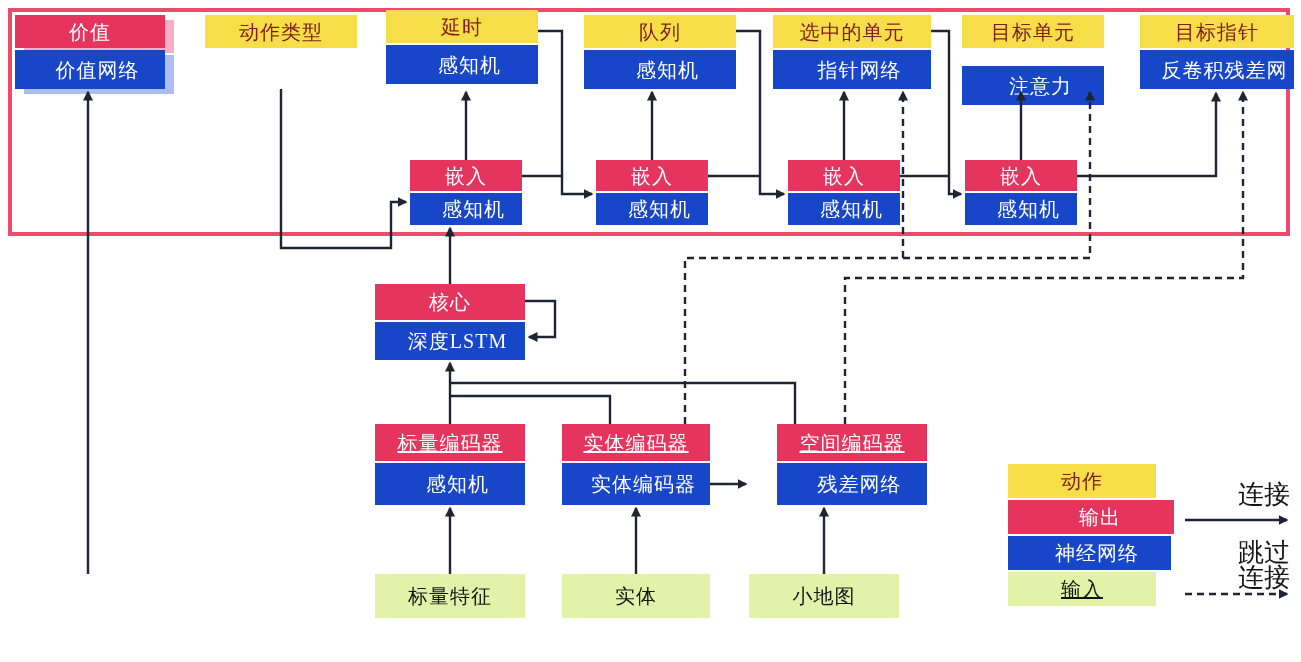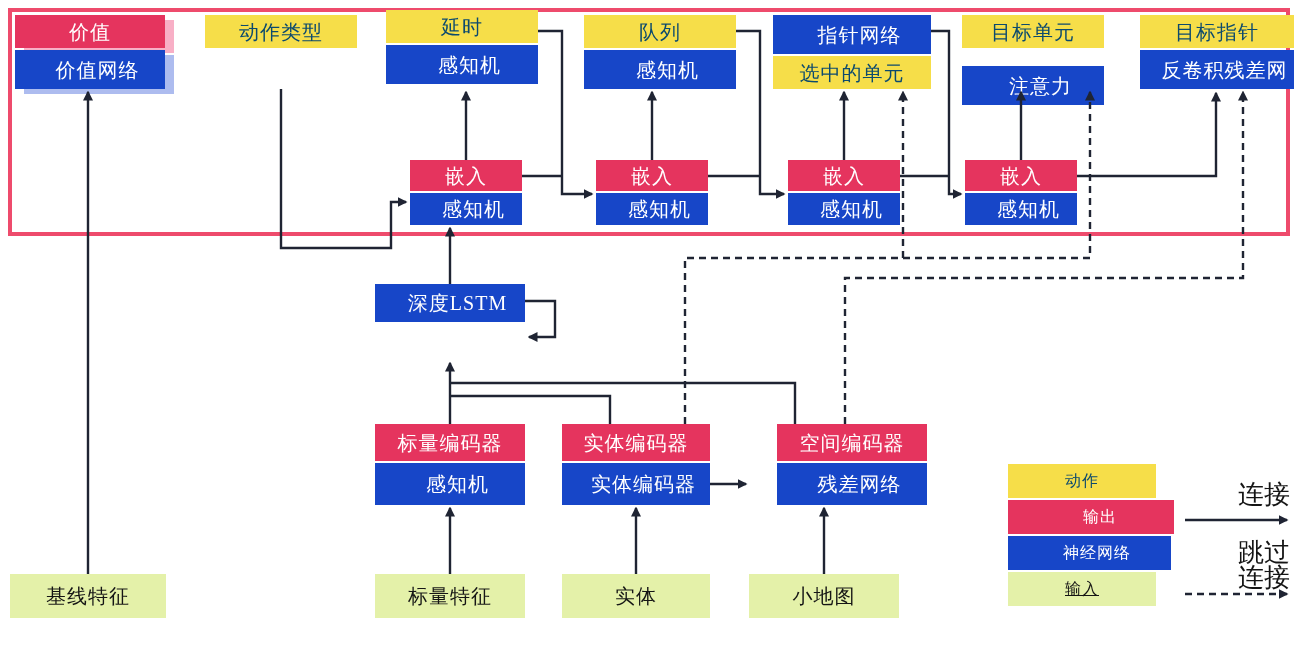--- a/index.html
+++ b/index.html
@@ -18,48 +18,48 @@
     z-index:0;
   }
   svg.connectors{position:absolute;left:0;top:0;z-index:5;pointer-events:none;}
   .block{position:absolute;z-index:2;display:flex;flex-direction:column;}
   .half{
     display:flex;align-items:center;justify-content:center;
     font-size:20px;letter-spacing:1px;line-height:1;
     white-space:nowrap;
   }
   .half + .half{margin-top:2px;}
-  .c-action{background:#f6de49;color:#0c4a6e;font-family:Liberation Serif, serif;}
+  .c-action{background:#f6de49;color:#7f1d1d;font-family:Liberation Serif, serif;}
   .c-output{background:#e5345e;color:#ffffff;}
   .c-net{background:#1746c8;color:#ffffff;padding-left:15px;}
   .c-input{background:#e4f1a9;color:#151515;}
   
   .head .h-top{height:33px;}
   .head .h-bot{height:39px;}
   .emb .h-top{height:31px;}
   .emb .h-bot{height:32px;}
   .core .h-top{height:36px;}
   .core .h-bot{height:38px;}
-  .enc .h-top{height:37px;}
+  .enc .h-top{height:37px;text-decoration:underline;}
   .enc .h-bot{height:42px;}
   .input-block{
     position:absolute;top:574px;height:44px;z-index:2;
     display:flex;align-items:center;justify-content:center;
     font-size:20px;letter-spacing:1px;
   }
   .value-shadow{
     position:absolute;left:24px;top:20px;width:150px;z-index:1;
     display:flex;flex-direction:column;
   }
   .value-shadow .vs-top{height:33px;background:#f8afc6;}
   .value-shadow .vs-bot{height:39px;background:#adbcef;margin-top:2px;}
   .legend-item{
     position:absolute;left:1008px;width:148px;height:34px;z-index:2;
     display:flex;align-items:center;justify-content:center;
-    font-size:16px;letter-spacing:1px;
+    font-size:20px;letter-spacing:1px;
   }
   .legend-label{
     position:absolute;left:1212px;width:104px;z-index:2;
     text-align:center;font-size:26px;color:#151515;line-height:25px;
   }
 </style>
 </head>
 <body>
 
 <div class="canvas">
@@ -123,22 +123,22 @@
   </div>
   <div class="block head" style="left:386px;top:10px;width:152px;text-align:right;">
     <div class="half h-top c-action">延时</div>
     <div class="half h-bot c-net">感知机</div>
   </div>
   <div class="block head" style="left:584px;top:15px;width:152px;border-radius:28px;">
     <div class="half h-top c-action">队列</div>
     <div class="half h-bot c-net">感知机</div>
   </div>
   <div class="block head" style="left:773px;top:15px;width:158px;">
+    <div class="half h-top c-action">选中的单元</div>
     <div class="half h-bot c-net">指针网络</div>
-    <div class="half h-top c-action">选中的单元</div>
   </div>
   <div class="block head" style="left:962px;top:15px;width:142px;gap:16px;">
     <div class="half h-top c-action">目标单元</div>
     <div class="half h-bot c-net">注意力</div>
   </div>
   <div class="block head" style="left:1140px;top:15px;width:154px;">
     <div class="half h-top c-action">目标指针</div>
     <div class="half h-bot c-net">反卷积残差网</div>
   </div>
 
@@ -153,37 +153,37 @@
   <div class="block emb" style="left:788px;top:160px;width:112px;">
     <div class="half h-top c-output">嵌入</div>
     <div class="half h-bot c-net">感知机</div>
   </div>
   <div class="block emb" style="left:965px;top:160px;width:112px;">
     <div class="half h-top c-output">嵌入</div>
     <div class="half h-bot c-net">感知机</div>
   </div>
 
   <div class="block core" style="left:375px;top:284px;width:150px;">
+    <div class="half h-top c-output">核心</div>
     <div class="half h-bot c-net">深度LSTM</div>
   </div>
 
   <div class="block enc" style="left:375px;top:424px;width:150px;">
     <div class="half h-top c-output">标量编码器</div>
     <div class="half h-bot c-net">感知机</div>
   </div>
   <div class="block enc" style="left:562px;top:424px;width:148px;">
     <div class="half h-top c-output">实体编码器</div>
     <div class="half h-bot c-net">实体编码器</div>
   </div>
   <div class="block enc" style="left:749px;top:424px;width:150px;margin-left:28px;">
     <div class="half h-top c-output">空间编码器</div>
     <div class="half h-bot c-net">残差网络</div>
   </div>
 
-  <div class="input-block c-input" style="left:10px;width:156px;">基线特征</div>
   <div class="input-block c-input" style="left:375px;width:150px;">标量特征</div>
   <div class="input-block c-input" style="left:562px;width:148px;">实体</div>
   <div class="input-block c-input" style="left:749px;width:150px;">小地图</div>
 
   <div class="legend-item c-action" style="top:464px;">动作</div>
   <div class="legend-item c-output" style="top:500px;padding-left:18px;">输出</div>
   <div class="legend-item c-net" style="top:536px;">神经网络</div>
   <div class="legend-item c-input" style="top:572px;text-decoration:underline;">输入</div>
 
   <div class="legend-label" style="top:482px;">连接</div>

